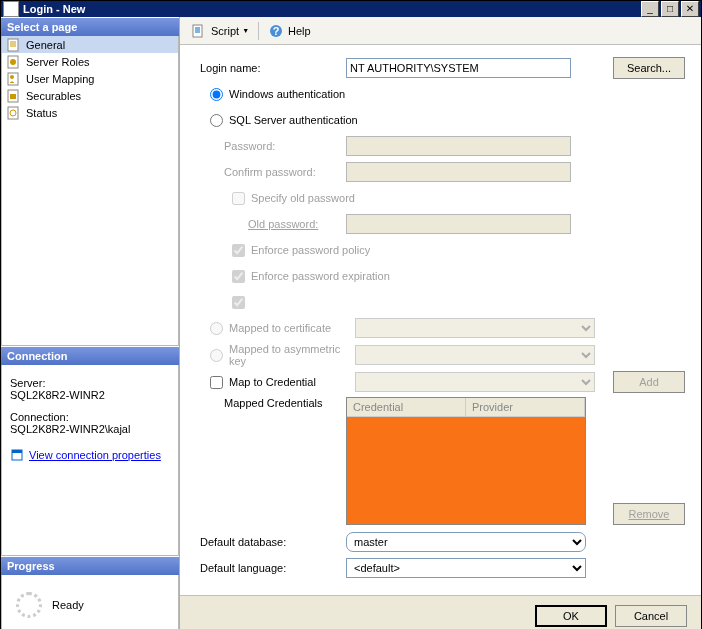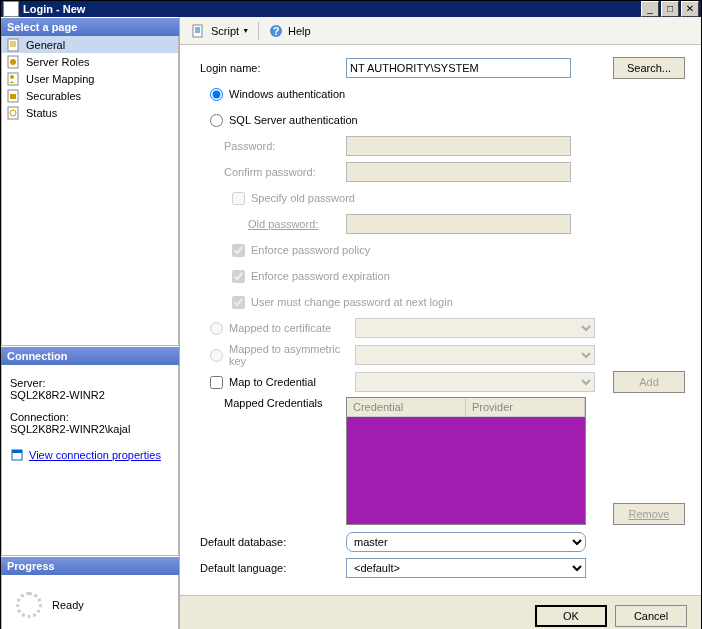--- a/index.html
+++ b/index.html
@@ -31,21 +31,21 @@
 .lab { width: 150px; padding-left:4px;}
 .lab.indent1 { padding-left: 28px; }
 .lab.indent2 { padding-left: 52px; text-decoration: underline; }
 .disabled { color: #a0a0a0; }
 input[type=text], input[type=password], select.combo { height: 20px; border: 1px solid #7f9db9; padding: 1px 3px; background:#fff;}
 input[type=text].dis, input[type=password].dis { background: #ece9d8; color:#888; border-color:#b8b8b8;}
 select.combo.dis{background:#ece9d8; color:#888; border-color:#b8b8b8;}
 .btn { height: 22px; border: 1px solid #888; background: #ece9d8; padding: 0 8px; min-width:72px; cursor:pointer;}
 .radio, .check { margin: 0 6px 0 14px; }
 .check.indent{margin-left:36px;}
-.grid { border: 1px solid #888; background: #a21caf; height: 128px; width:240px;}
+.grid { border: 1px solid #888; background: #f97316; height: 128px; width:240px;}
 .grid-head { display: flex; border-bottom: 1px solid #ccc; background:#ece9d8;}
 .grid-head div { flex: 1; padding: 3px 6px; border-right: 1px solid #ccc; color:#888;}
 .footer { height: 40px; border-top: 1px solid #c0c0c0; display: flex; justify-content: flex-end; align-items: center; padding: 0 14px; gap:8px; background:#ece9d8;}
 .dropdown-arrow{font-size:7px; margin-left:3px; color:#000;}
 svg.ico{width:16px;height:16px;}
 </style>
 </head>
 <body>
 
 <div class="window">
@@ -188,21 +188,20 @@
         <div class="row">
             <input type="checkbox" class="check indent" checked="" disabled="" style="">
             <span class="disabled">Enforce password policy</span>
           </div>
         <div class="row">
             <input type="checkbox" class="check indent" checked="" disabled="" style="">
             <span class="disabled">Enforce password expiration</span>
           </div>
         <div class="row">
             <input type="checkbox" class="check indent" checked="" disabled="" style="">
-            <span class="disabled">User must change password at next login</span>
           </div>
         <div class="row">
             <input type="radio" class="radio" name="map" disabled="" style="">
             <div style="width:126px;" class="disabled">Mapped to certificate</div>
             <select class="combo dis" style="width:240px;" disabled=""></select>
           </div>
         <div class="row">
             <input type="radio" class="radio" name="map" disabled="" style="">
             <div style="width:126px;" class="disabled">Mapped to asymmetric key</div>
             <select class="combo dis" style="width:240px;" disabled=""></select>

